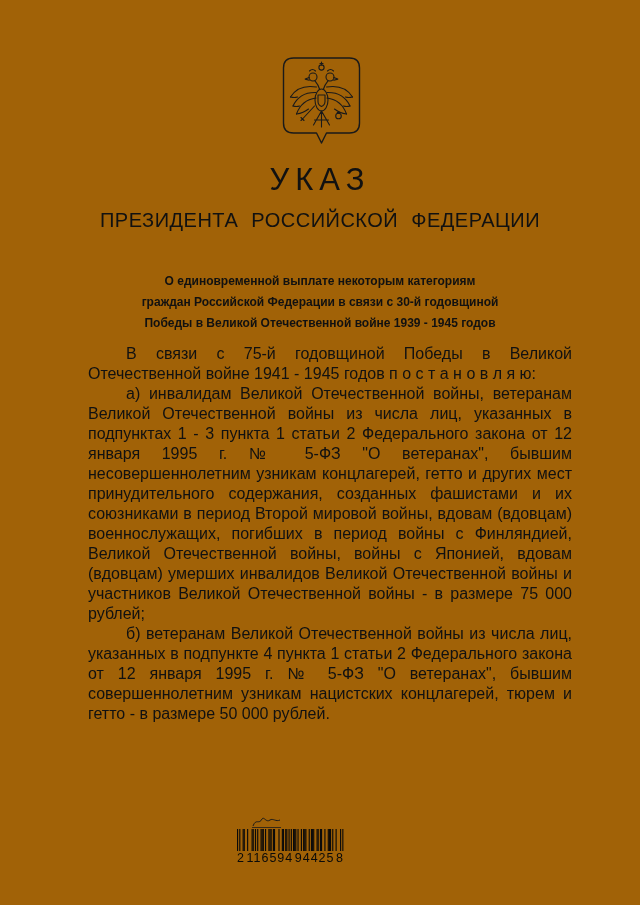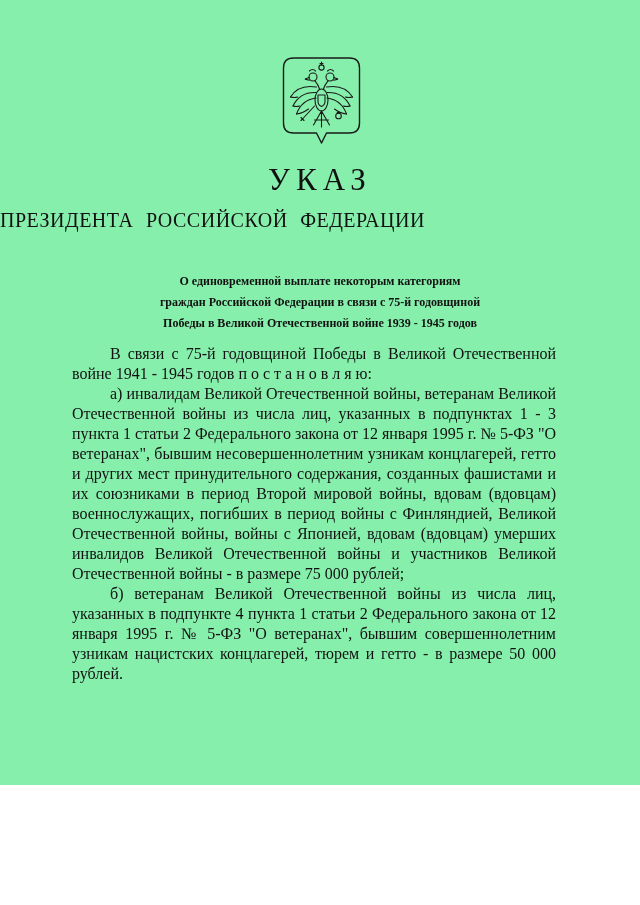--- a/index.html
+++ b/index.html
@@ -1,46 +1,47 @@
 <!DOCTYPE html>
 <html><head>
 <meta charset="utf-8">
 <style>
   html,body{margin:0;padding:0;background:#ffffff;}
   .page{
     position:relative;
-    width:640px;height:785px;
-    background:#86efac;
+    width:640px;height:905px;
+    background:#a16207;
     color:#0b0b0b;
-    font-family:Liberation Serif, serif;
+    font-family:Liberation Sans, sans-serif;
     overflow:hidden;
   }
   .emblem{
     position:absolute;left:280px;top:56px;width:83px;height:98px;
   }
   .emblem svg{width:100%;height:100%;}
   .decree-title{
     position:absolute;left:0;top:162px;width:640px;
     text-align:center;
     font-size:31px;font-weight:400;letter-spacing:6px;
     color:#111;
   }
   .decree-issuer{
     position:absolute;left:0;top:209px;width:640px;
+    text-align:center;
     font-size:20px;font-weight:400;letter-spacing:0.5px;word-spacing:7px;
     color:#111;
   }
   .subject{
     position:absolute;left:70px;top:271px;width:500px;
     text-align:center;
     font-weight:bold;font-size:12px;line-height:21px;
     color:#111;
   }
   .body-text{
-    position:absolute;left:72px;top:344px;width:484px;
+    position:absolute;left:88px;top:344px;width:484px;
     font-size:16px;line-height:20px;
     color:#111;
   }
   .para{
     margin:0;
     text-align:justify;
     text-indent:38px;
   }
   .sig-mark{
     position:absolute;left:250px;top:815px;width:34px;height:15px;
@@ -105,21 +106,21 @@
         <path d="M58,55.5 v1.8 M56.8,56.4 h2.4"></path>
       </g>
     </svg>
   </div>
 
   <div class="decree-title">УКАЗ</div>
   <div class="decree-issuer">ПРЕЗИДЕНТА РОССИЙСКОЙ ФЕДЕРАЦИИ</div>
 
   <div class="subject">
     <div>О единовременной выплате некоторым категориям</div>
-    <div>граждан Российской Федерации в связи с 75-й годовщиной</div>
+    <div>граждан Российской Федерации в связи с 30-й годовщиной</div>
     <div>Победы в Великой Отечественной войне 1939 - 1945 годов</div>
   </div>
 
   <div class="body-text">
       <p class="para">В связи с 75-й годовщиной Победы в Великой Отечественной войне 1941 - 1945 годов п о с т а н о в л я ю:</p>
       <p class="para">а) инвалидам Великой Отечественной войны, ветеранам Великой Отечественной войны из числа лиц, указанных в подпунктах 1 - 3 пункта 1 статьи 2 Федерального закона от 12 января 1995 г. № 5-ФЗ "О ветеранах", бывшим несовершеннолетним узникам концлагерей, гетто и других мест принудительного содержания, созданных фашистами и их союзниками в период Второй мировой войны, вдовам (вдовцам) военнослужащих, погибших в период войны с Финляндией, Великой Отечественной войны, войны с Японией, вдовам (вдовцам) умерших инвалидов Великой Отечественной войны и участников Великой Отечественной войны - в размере 75 000 рублей;</p>
       <p class="para">б) ветеранам Великой Отечественной войны из числа лиц, указанных в подпункте 4 пункта 1 статьи 2 Федерального закона от 12 января 1995 г. № 5-ФЗ "О ветеранах", бывшим совершеннолетним узникам нацистских концлагерей, тюрем и гетто - в размере 50 000 рублей.</p>
     </div>
 
   <div class="sig-mark">

